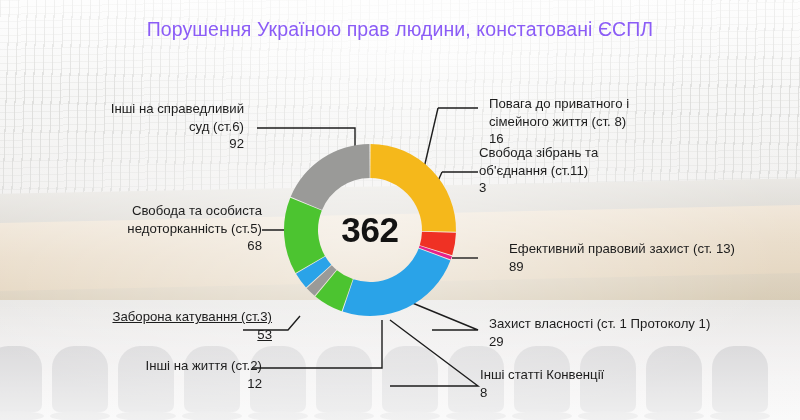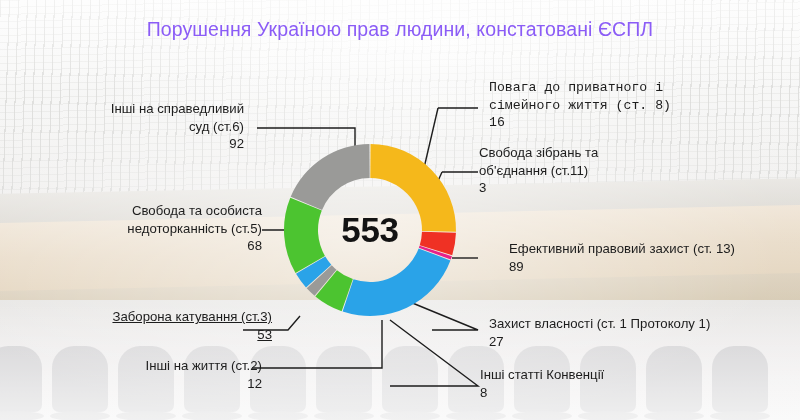--- a/index.html
+++ b/index.html
@@ -102,21 +102,21 @@
   .lbl { position:absolute; font-size:13.2px; line-height:17.5px; color:#1d1d1d; }
   .lbl .v { display:block; }
   .lbl.r { text-align:right; }
   .lbl.l { text-align:left; }
 
   .l-fairtrial   { right:556px; top:100px; width:230px; }
   .l-liberty     { right:538px; top:202px; width:250px; }
   .l-torture     { right:528px; top:308px; width:250px;text-decoration:underline; }
   .l-life        { right:538px; top:357px; width:250px; }
 
-  .l-privacy     { left:489px; top:79px;  width:300px;font-family:Liberation Mono, monospace; }
+  .l-privacy     { left:489px; top:95px;  width:300px; }
   .l-assembly    { left:479px; top:144px; width:300px; }
   .l-remedy      { left:489px; top:240px; width:305px;margin-left:20px; }
   .l-property    { left:489px; top:315px; width:305px; }
   .l-other       { left:480px; top:366px; width:310px; }
   .leader-svg { position:absolute; overflow:visible; }
   .leader-svg path, .leader-svg line { stroke:#1d1d1d; stroke-width:1.4; fill:none; }
 </style>
 </head>
 <body>
 
@@ -209,21 +209,21 @@
           <path d="M85.95587457955743 2.7545644416846686 A86 86 0 0 1 82.21603567472904 25.229416916204826 L49.712021570766396 15.254996274914546 A52 52 0 0 0 51.97331951322077 1.665550592646544 Z" fill="#ef3124"></path>
           <path d="M81.90737045422007 26.214169170033927 A86 86 0 0 1 80.7914855408525 29.474325507163364 L48.850665675864306 17.821685190377845 A52 52 0 0 0 49.5253867862726 15.850427870253073 Z" fill="#e6218a"></path>
           <path d="M80.43198520615574 30.441677939902466 A86 86 0 0 1 -27.36114388236601 81.53139153386543 L-16.543947463756194 49.29805069489538 A52 52 0 0 0 48.63329338046626 18.406595963661957 Z" fill="#2aa3e8"></path>
           <path d="M-28.337527121181083 81.1971954974821 A86 86 0 0 1 -54.627676667191785 66.42150963313578 L-33.03068821737178 40.16184303398908 A52 52 0 0 0 -17.134318724435072 49.09597867289615 Z" fill="#4cc430"></path>
           <path d="M-55.4207825080104 65.76121095448144 A86 86 0 0 1 -63.29523736535936 58.221241199950526 L-38.271538872077755 35.20354119066776 A52 52 0 0 0 -33.510240586238844 39.76259267015157 Z" fill="#9a9a98"></path>
           <path d="M-63.989318289758515 57.45752470139987 A86 86 0 0 1 -73.96624223587129 43.874765064948306 L-44.723774375177996 26.528927713689676 A52 52 0 0 0 -38.691215710086546 34.74175912177666 Z" fill="#2aa3e8"></path>
           <path d="M-74.48740127527485 42.984032515065216 A86 86 0 0 1 -79.71985349106347 -32.26057903019371 L-48.20270211087559 -19.506396622907825 A52 52 0 0 0 -45.038893794352234 25.990345241667338 Z" fill="#4cc430"></path>
           <path d="M-79.3269960731073 -33.214871579116775 A86 86 0 0 1 -0.5159969040056082 -85.998452004644 L-0.31199812800339094 -51.999064002808 A52 52 0 0 0 -47.96516041629744 -20.08341072225665 Z" fill="#9a9a98"></path>
         </g>
     </svg>
-    <div class="donut-total">553</div>
+    <div class="donut-total">362</div>
   </div>
 
   <div class="lbl r l-fairtrial">
     <span>Інші на справедливий</span><br>
     <span>суд (ст.6)</span>
     <span class="v">92</span>
   </div>
 
   <div class="lbl r l-liberty">
     <span>Свобода та особиста</span><br>
@@ -253,21 +253,21 @@
     <span class="v">3</span>
   </div>
 
   <div class="lbl l l-remedy">
     <span>Ефективний правовий захист (ст. 13)</span>
     <span class="v">89</span>
   </div>
 
   <div class="lbl l l-property">
     <span>Захист власності (ст. 1 Протоколу 1)</span>
-    <span class="v">27</span>
+    <span class="v">29</span>
   </div>
 
   <div class="lbl l l-other">
     <span>Інші статті Конвенції</span>
     <span class="v">8</span>
   </div>
 
 </div>
 
 </body></html>

